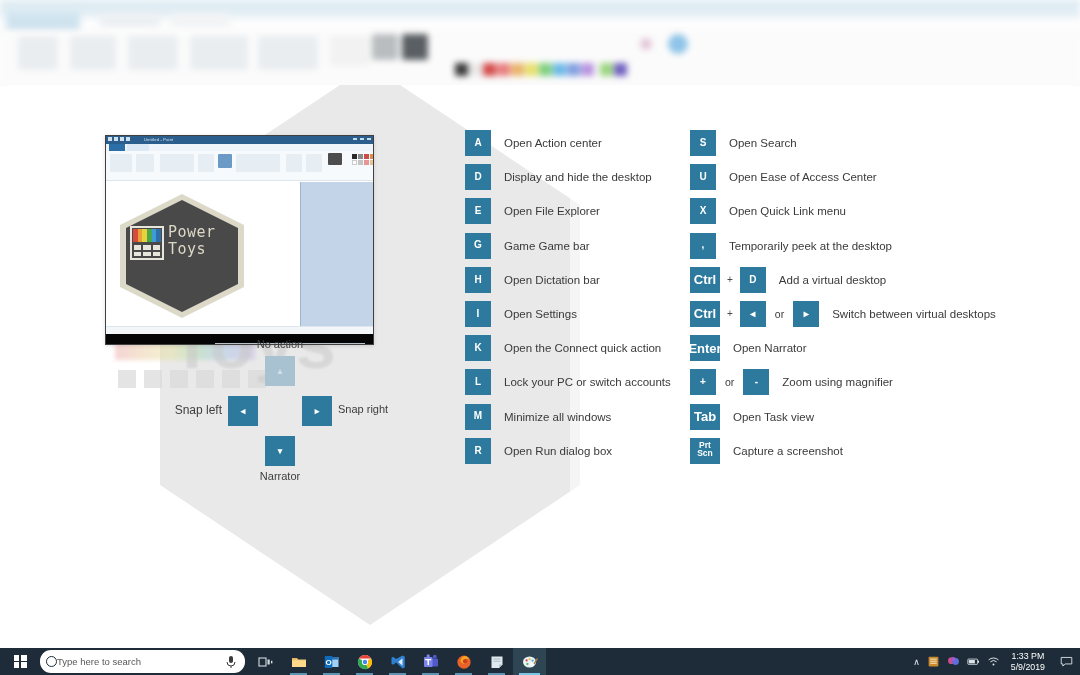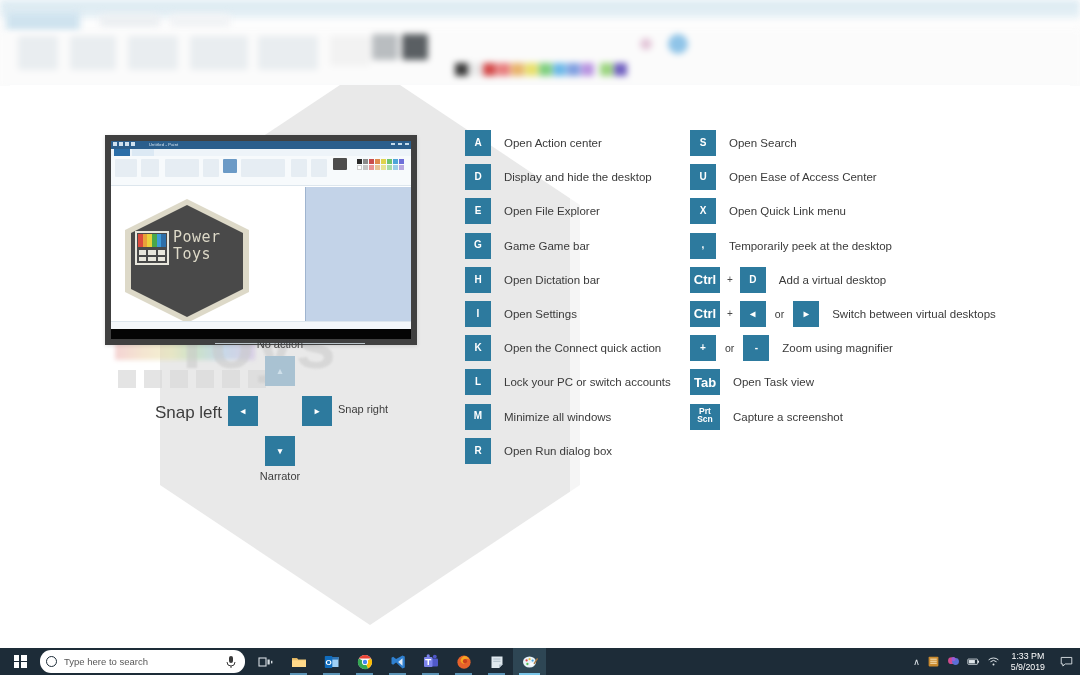--- a/index.html
+++ b/index.html
@@ -89,23 +89,23 @@
   }
   .wm-dots { position:absolute; left:108px; top:285px; }
   .wm-dot {
     float:left; width:18px; height:18px; margin:0 8px 8px 0;
     background:#d8d8d8; opacity:0.7;
   }
 
   
   .thumb {
     position:absolute; left:95px; top:50px;
-    width:312px; height:210px;
+    width:269px; height:210px;
     background:#ffffff;
-    border:6px solid #404040;
+    border:1px solid #404040;
     box-shadow:0 1px 4px rgba(0,0,0,0.12);
     overflow:hidden;
   }
   .thumb-title {
     position:absolute; left:0; top:0; width:100%; height:8px;
     background:#2b5e8c;
   }
   .thumb-qat { position:absolute; left:2px; top:1px; display:flex; gap:2px; }
   .thumb-qat i { display:block; width:4px; height:4px; background:#cfe0ee; }
   .thumb-title-text {
@@ -197,21 +197,21 @@
     user-select:none;
   }
   .key.disabled { background:#a9c2d2; color:#cfe0ea; }
   .key-arrow { font-size:9px; }
   .wc-up { position:absolute; left:115px; top:8px; width:30px; height:30px; }
   .wc-left { position:absolute; left:78px; top:48px; width:30px; height:30px; }
   .wc-right { position:absolute; left:152px; top:48px; width:30px; height:30px; }
   .wc-down { position:absolute; left:115px; top:88px; width:30px; height:30px; }
   .wc-t-left {
     position:absolute; left:0px; top:55px; width:72px;
-    text-align:right; font-size:17px; color:#3d3d3d;
+    text-align:right; font-size:12px; color:#3d3d3d;
   }
   .wc-t-right {
     position:absolute; left:188px; top:55px;
     font-size:11px; color:#3d3d3d;
   }
   .wc-t-top {
     position:absolute; left:85px; top:-10px; width:90px;
     text-align:center; font-size:11px; color:#3d3d3d;
   }
   .wc-t-bottom {
@@ -255,21 +255,21 @@
   }
   .win-logo {
     width:13px; height:13px;
     display:grid; grid-template-columns:1fr 1fr; grid-template-rows:1fr 1fr;
     gap:1.5px;
   }
   .win-logo i { background:#ffffff; }
   .tb-search {
     width:205px; height:23px; background:#ffffff;
     display:flex; align-items:center;
-    padding:0 6px; gap:7px;border-radius:11px;
+    padding:0 6px; border-radius:11px;
   }
   .tb-search-circle {
     width:11px; height:11px; border:1.7px solid #1d2c38;
     border-radius:50%; flex:0 0 auto;
   }
   .tb-search-text { font-size:9.5px; color:#585858; flex:1; }
   .tb-mic { width:8px; color:#3a3a3a; font-size:10px; }
   .tb-icons { display:flex; align-items:center; gap:0px; margin-left:4px; }
   .tb-ico {
     width:33px; height:27px;
@@ -521,20 +521,24 @@
         </div>
         <div class="sc-row">
           <div class="sc-key wide">Ctrl</div>
           <span class="sc-plus">+</span>
           <div class="sc-key">◂</div>
           <span class="sc-or">or</span>
           <div class="sc-key">▸</div>
           <span class="sc-desc">Switch between virtual desktops</span>
         </div>
         <div class="sc-row">
+          <div class="sc-key wide">Enter</div>
+          <span class="sc-desc">Open Narrator</span>
+        </div>
+        <div class="sc-row">
           <div class="sc-key">+</div>
           <span class="sc-or">or</span>
           <div class="sc-key">-</div>
           <span class="sc-desc">Zoom using magnifier</span>
         </div>
         <div class="sc-row">
           <div class="sc-key wide">Tab</div>
           <span class="sc-desc">Open Task view</span>
         </div>
         <div class="sc-row">

